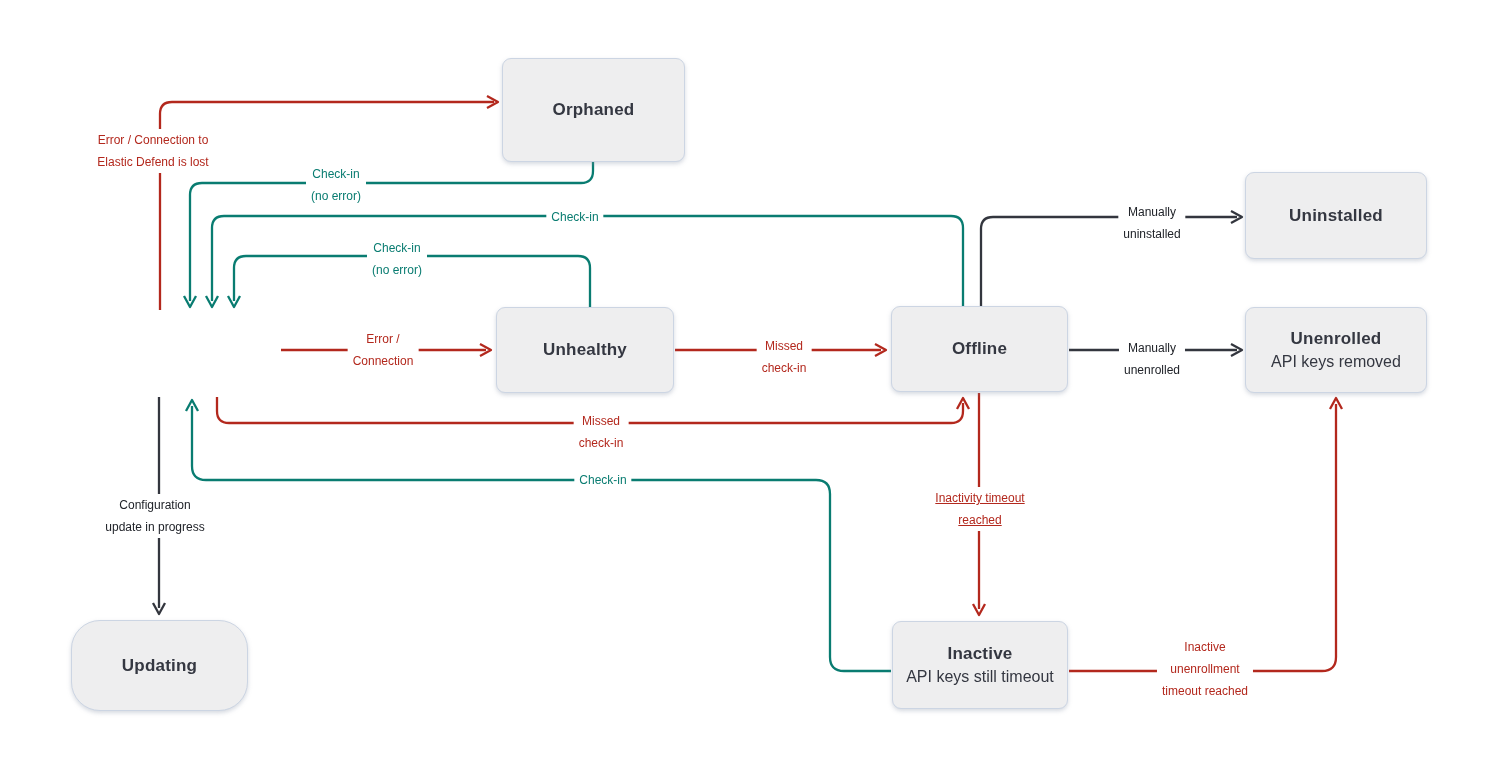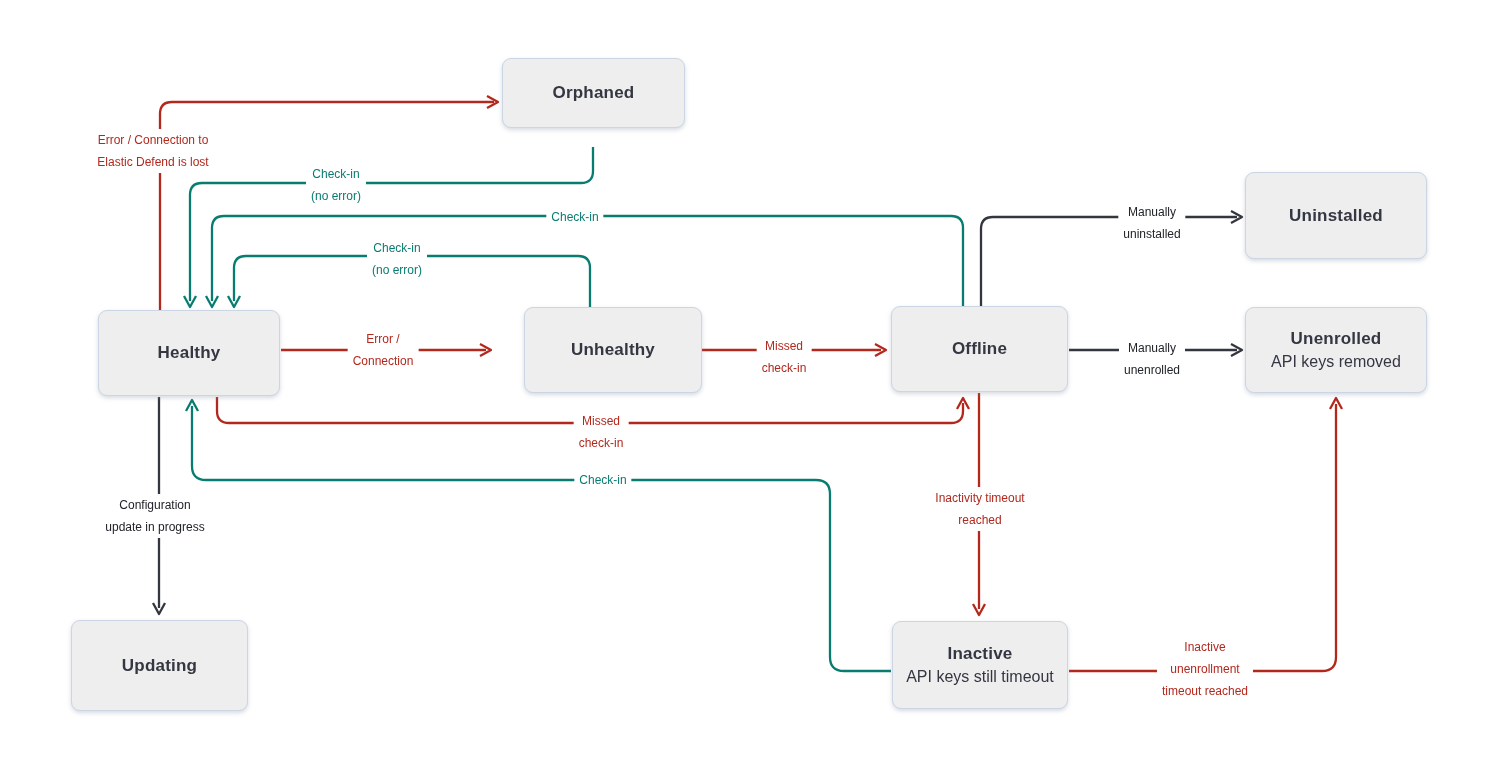--- a/index.html
+++ b/index.html
@@ -118,40 +118,37 @@
       <path d="M979,393 V609"></path>
       <path d="M973,604 L979,615 L985,604"></path>
     </g>
 
     <g class="edge-red">
       <path d="M1069,671 H1322 Q1336,671 1336,657 V404"></path>
       <path d="M1330,409 L1336,398 L1342,409"></path>
     </g>
   </svg>
 
-  <div class="node" style="left:502px;top:58px;width:183px;height:70px;">
+  <div class="node" style="left:502px;top:58px;width:183px;height:104px;">
     <span class="title">Orphaned</span>
   </div>
   <div class="node" style="left:1245px;top:172px;width:182px;height:87px;">
     <span class="title">Uninstalled</span>
   </div>
-  <div class="node" style="left:98px;top:310px;width:182px;height:86px;">
-    <span class="title">Healthy</span>
-  </div>
-  <div class="node" style="left:496px;top:307px;width:178px;height:86px;margin-left:28px;">
+  <div class="node" style="left:496px;top:307px;width:178px;height:86px;">
     <span class="title">Unhealthy</span>
   </div>
   <div class="node" style="left:891px;top:306px;width:177px;height:86px;align-items:center;">
     <span class="title">Offline</span>
   </div>
   <div class="node" style="left:1245px;top:307px;width:182px;height:86px;">
     <span class="title">Unenrolled</span>
     <span class="subtitle">API keys removed</span>
   </div>
-  <div class="node" style="left:71px;top:620px;width:177px;height:91px;">
+  <div class="node" style="left:71px;top:620px;width:177px;height:91px;border-radius:29px;">
     <span class="title">Updating</span>
   </div>
   <div class="node" style="left:892px;top:621px;width:176px;height:88px;">
     <span class="title">Inactive</span>
     <span class="subtitle">API keys still timeout</span>
   </div>
 
   <div class="edge-label red" style="left:153px;top:129px;">
     <span>Error / Connection to</span>
     <span>Elastic Defend is lost</span>
@@ -187,21 +184,21 @@
     <span>Missed</span>
     <span>check-in</span>
   </div>
   <div class="edge-label teal" style="left:603px;top:469px;">
     <span>Check-in</span>
   </div>
   <div class="edge-label black" style="left:155px;top:494px;">
     <span>Configuration</span>
     <span>update in progress</span>
   </div>
-  <div class="edge-label red" style="left:980px;top:487px;">
+  <div class="edge-label red" style="left:980px;top:487px;text-decoration:underline;">
     <span>Inactivity timeout</span>
     <span>reached</span>
   </div>
   <div class="edge-label red" style="left:1205px;top:636px;">
     <span>Inactive</span>
     <span>unenrollment</span>
     <span>timeout reached</span>
   </div>
 
 </div>

